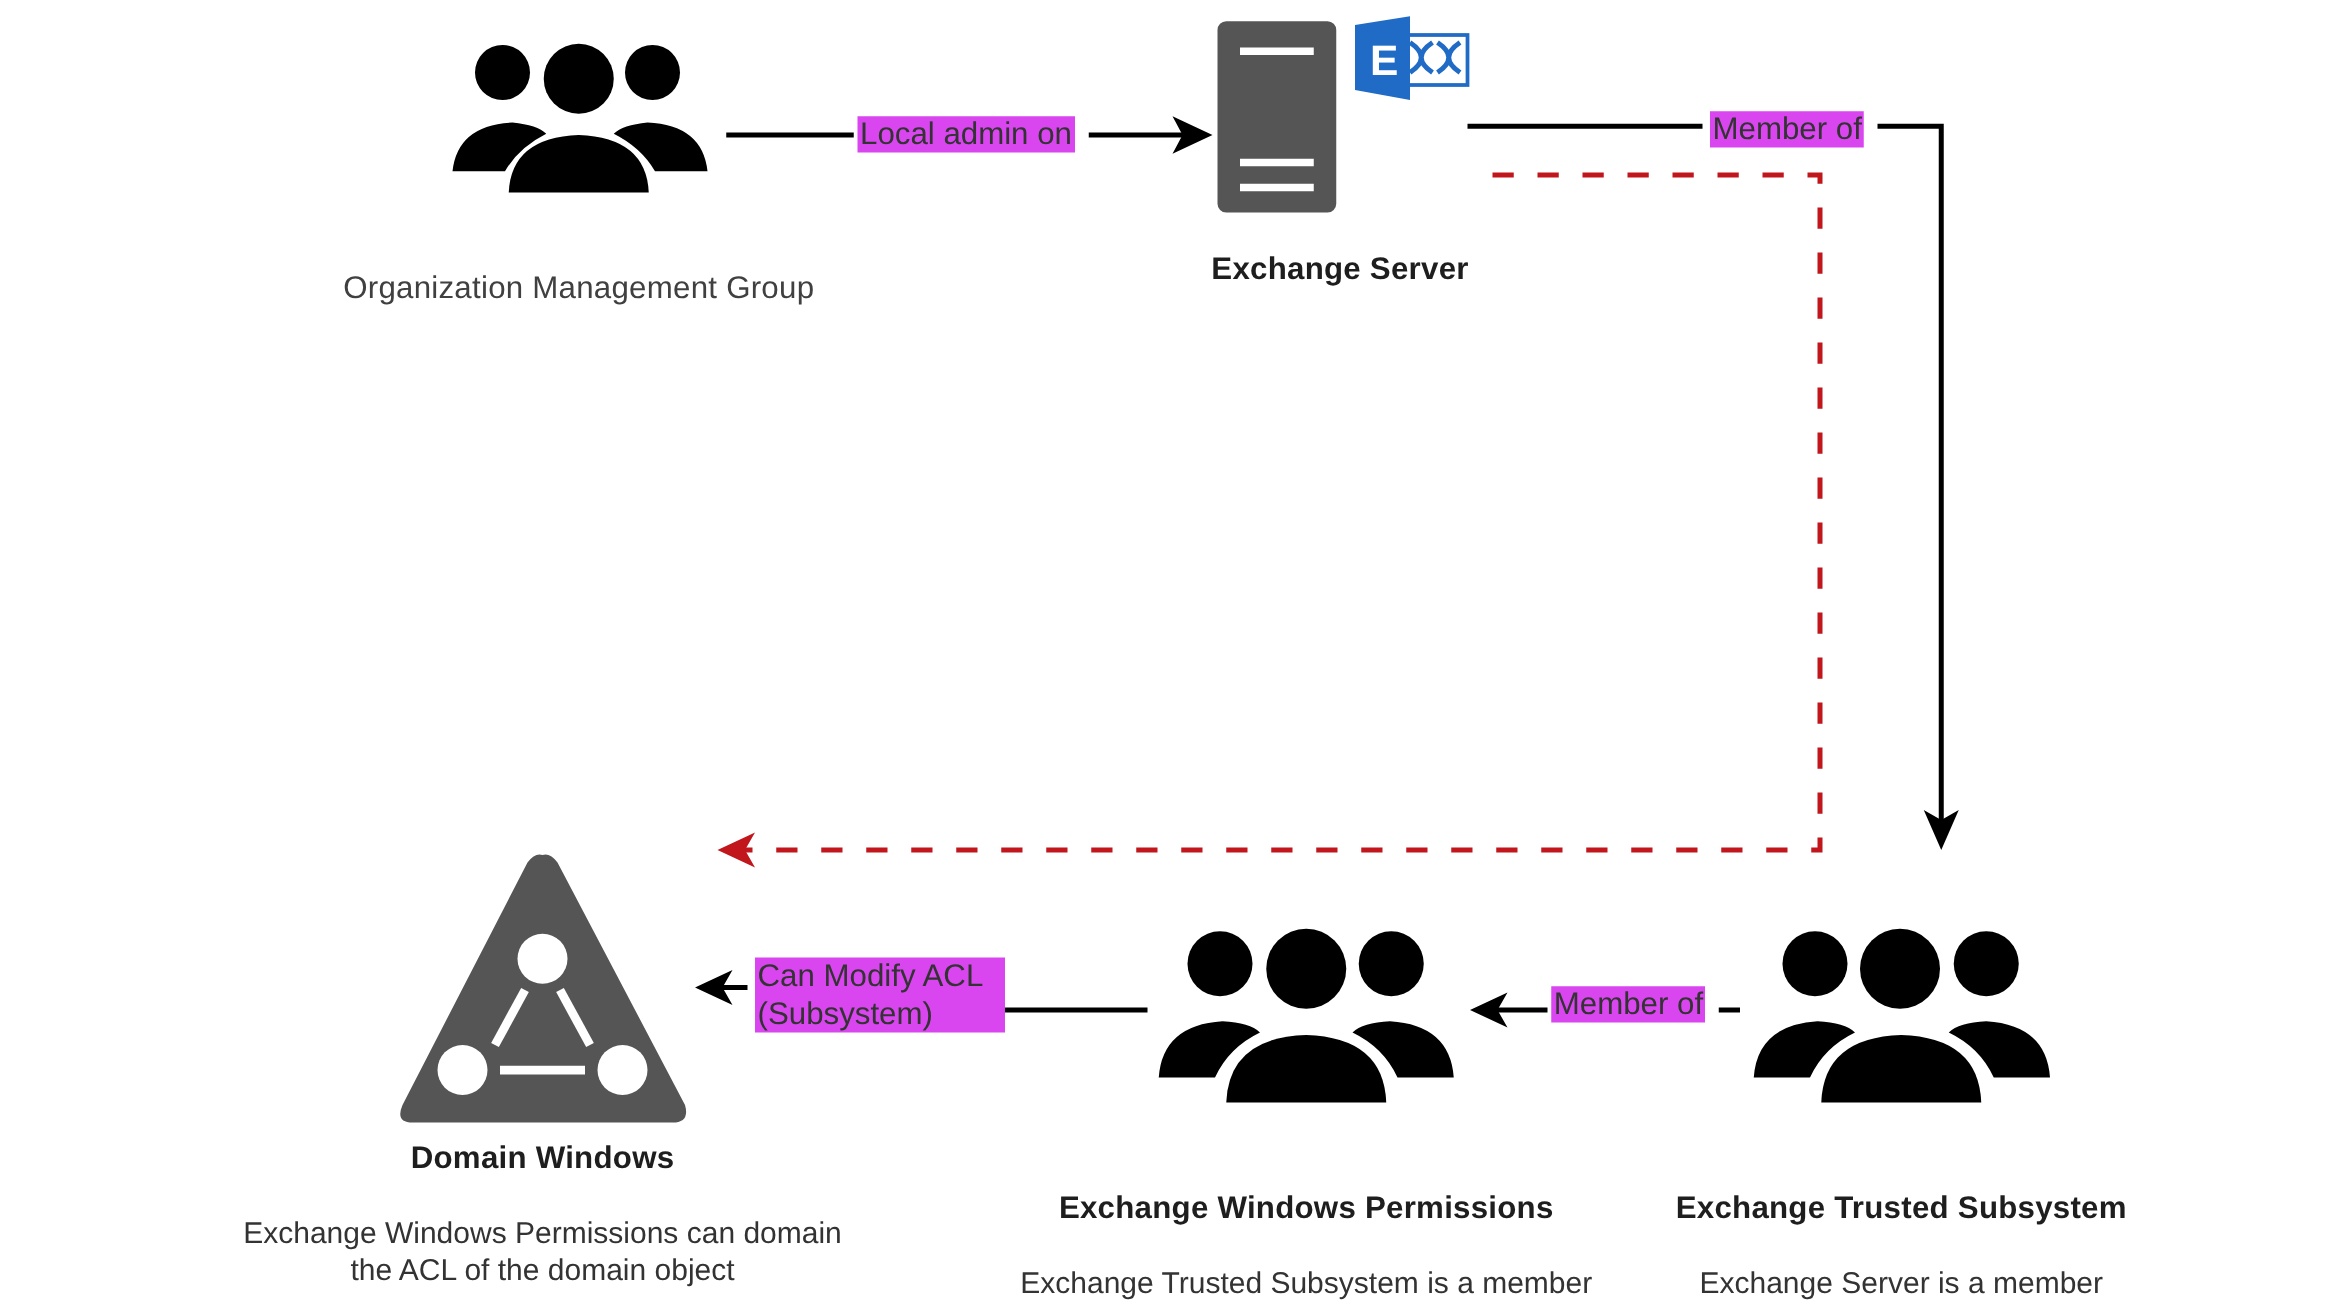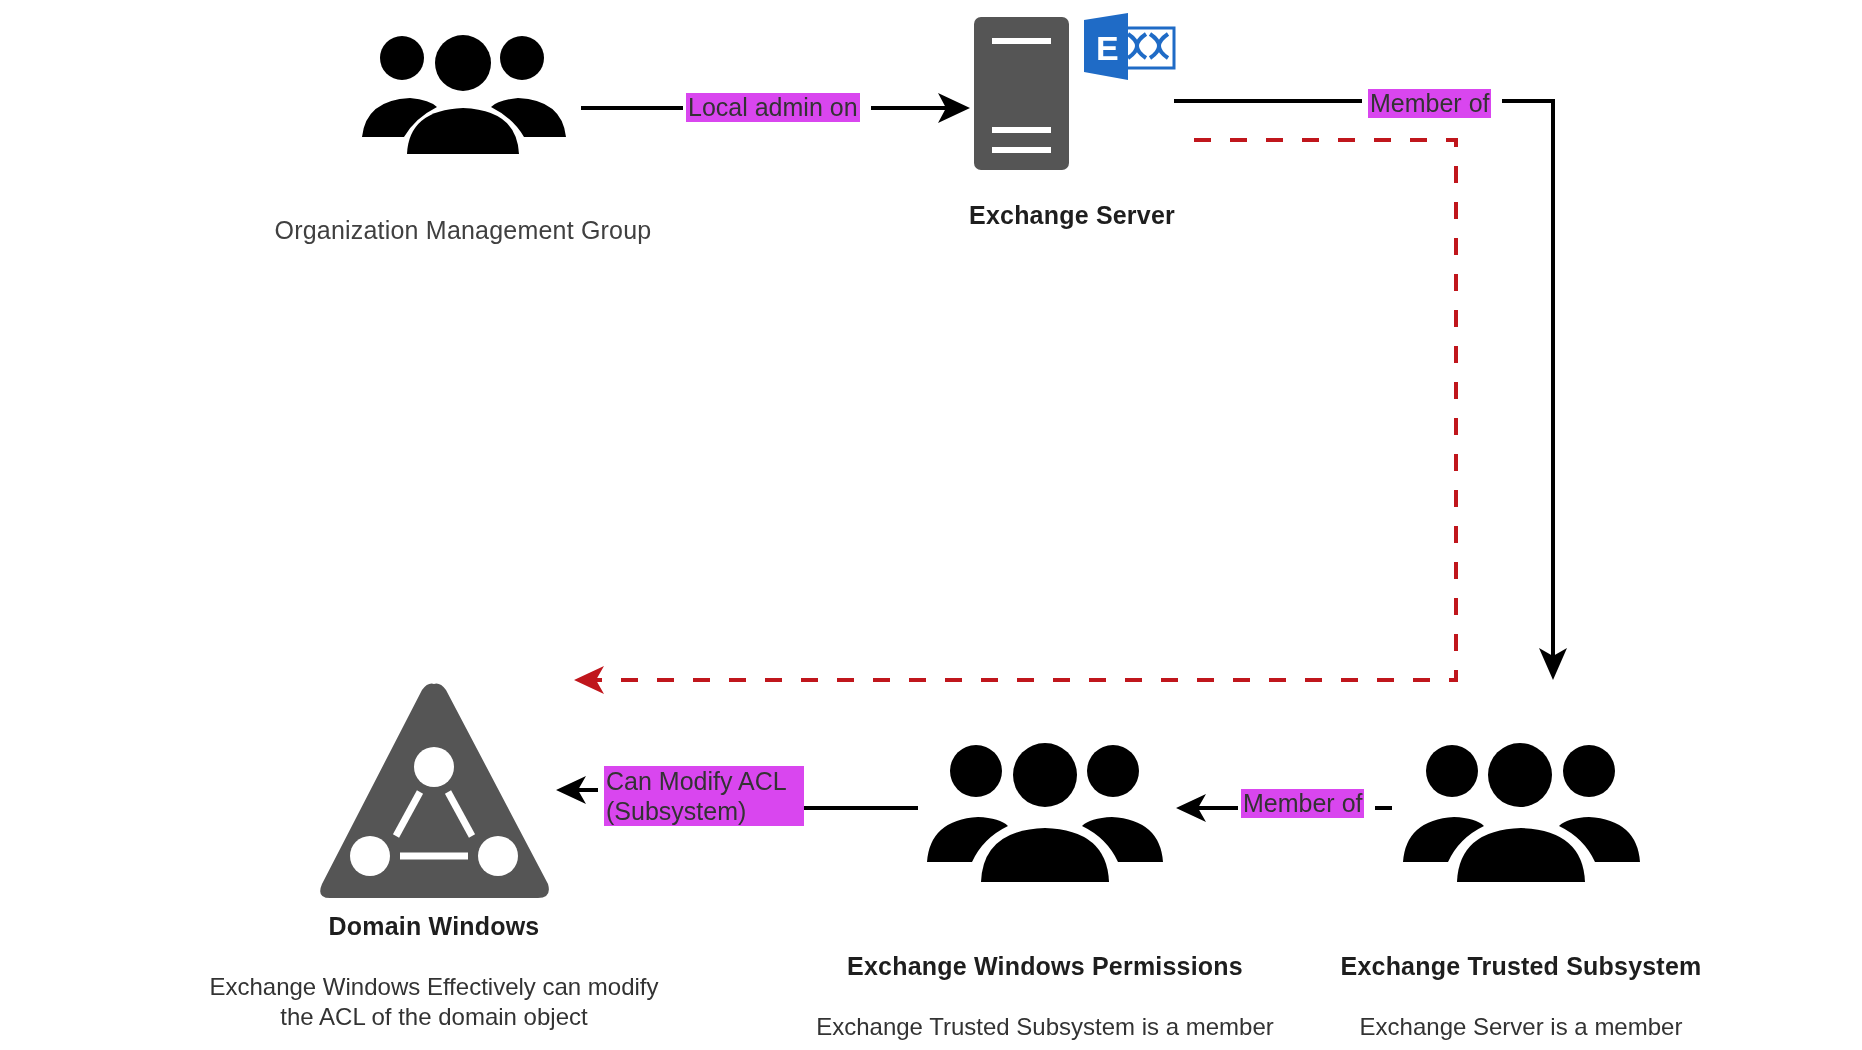--- a/index.html
+++ b/index.html
@@ -113,17 +113,17 @@
 <div class="lbl red-note" style="left:940px; top:589px; width:480px; color:#b41e24;">
 </div>
 
 <div class="lbl node-title" style="left:238px; top:216px; width:450px; font-weight:normal; color:#404040;">Organization Management Group</div>
 <div class="lbl node-title" style="left:922px; top:184px; width:300px;margin-top:17px;">Exchange Server</div>
 <div class="lbl node-title" style="left:284px; top:912px; width:300px;">Domain Windows</div>
 <div class="lbl node-title" style="left:820px; top:952px; width:450px;">Exchange Windows Permissions</div>
 <div class="lbl node-title" style="left:1296px; top:952px; width:450px;">Exchange Trusted Subsystem</div>
 
 <div class="lbl desc" style="left:134px; top:972px; width:600px;">
-  <div>Exchange Windows Effectively can modify</div>
+  <div>Exchange Windows Permissions can domain</div>
   <div>the ACL of the domain object</div>
 </div>
 <div class="lbl desc" style="left:770px; top:1012px; width:550px;">Exchange Trusted Subsystem is a member</div>
 <div class="lbl desc" style="left:1246px; top:1012px; width:550px;">Exchange Server is a member</div>
 
 </body></html>

